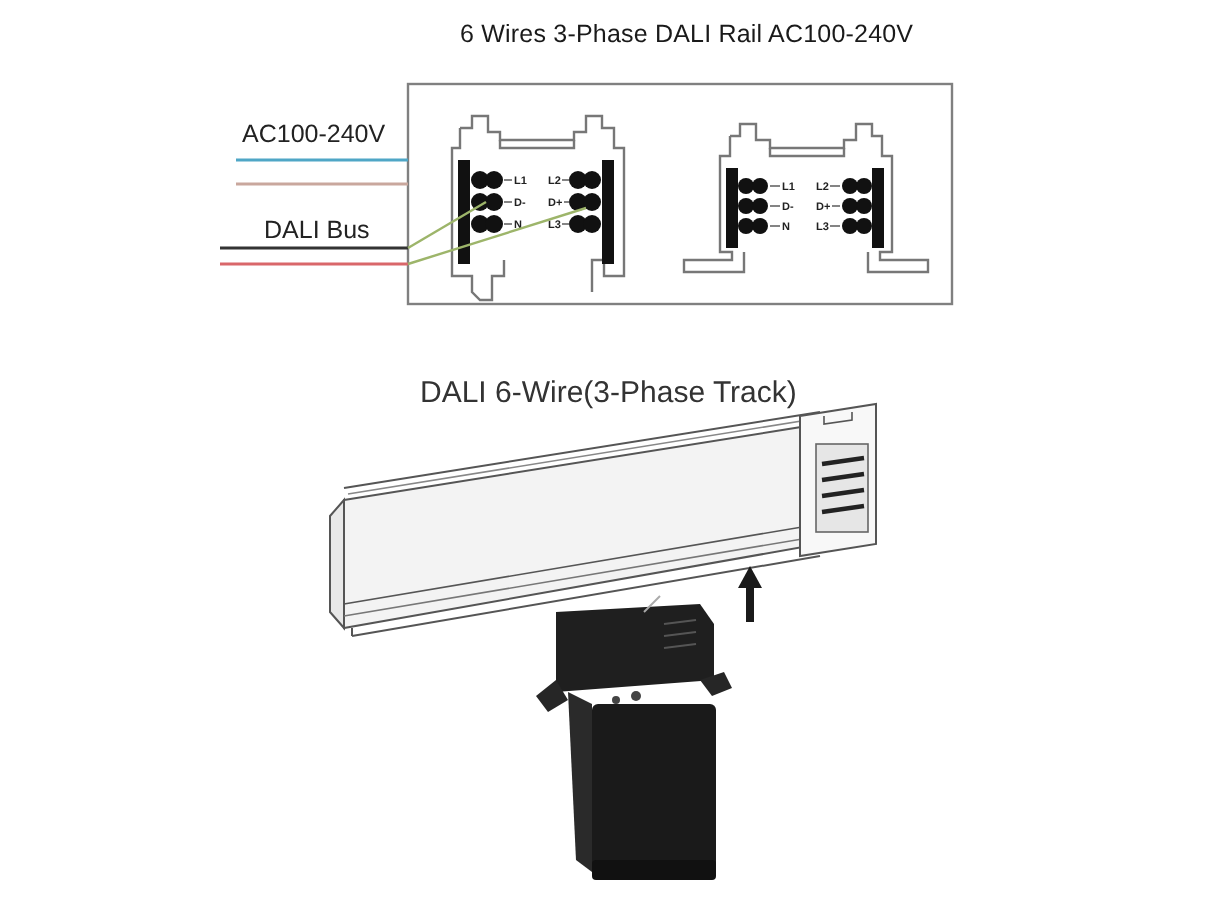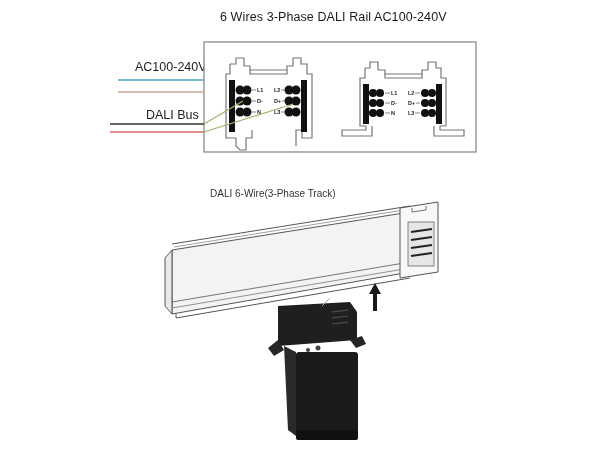--- a/index.html
+++ b/index.html
@@ -1,20 +1,20 @@
 <!DOCTYPE html>
 <html><head>
   <meta charset="utf-8">
   <style>
     html, body { margin: 0; padding: 0; background: #ffffff; }
     body { width: 610px; height: 450px; position: relative; overflow: hidden; font-family: "Liberation Sans", sans-serif; }
     .abs { position: absolute; }
-    .title { left: 220px; top: 10px; font-size: 12.5px; color: #1a1a1a; white-space: nowrap; letter-spacing: 0.1px; }
-    .wire-label { font-size: 12.5px; color: #222; white-space: nowrap; margin-left: 14px; }
-    .track-title { left: 210px; top: 188px; font-size: 10px; color: #333; white-space: nowrap; }
+    .title { left: 230px; top: 10px; font-size: 12.5px; color: #1a1a1a; white-space: nowrap; letter-spacing: 0.1px; }
+    .wire-label { font-size: 12.5px; color: #222; white-space: nowrap; }
+    .track-title { left: 210px; top: 188px; font-size: 15px; color: #333; white-space: nowrap; }
     svg { position: absolute; left: 0; top: 0; }
   </style>
 </head>
 <body>
 
 <div class="abs title">6 Wires 3-Phase DALI Rail AC100-240V</div>
 
 <div class="abs wire-label" style="left:121px; top:60px;">AC100-240V</div>
 <div class="abs wire-label" style="left:132px; top:108px;">DALI Bus</div>
 

